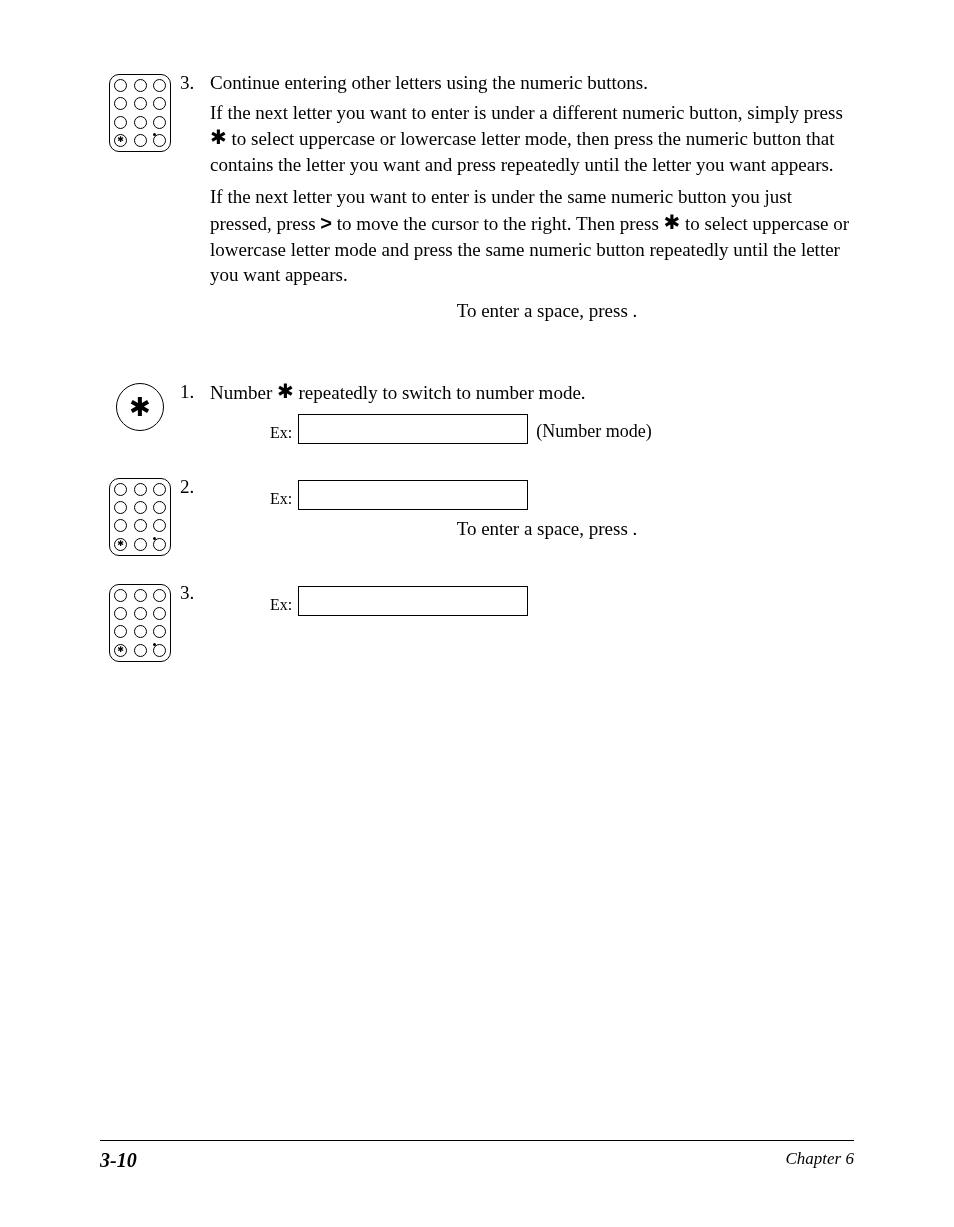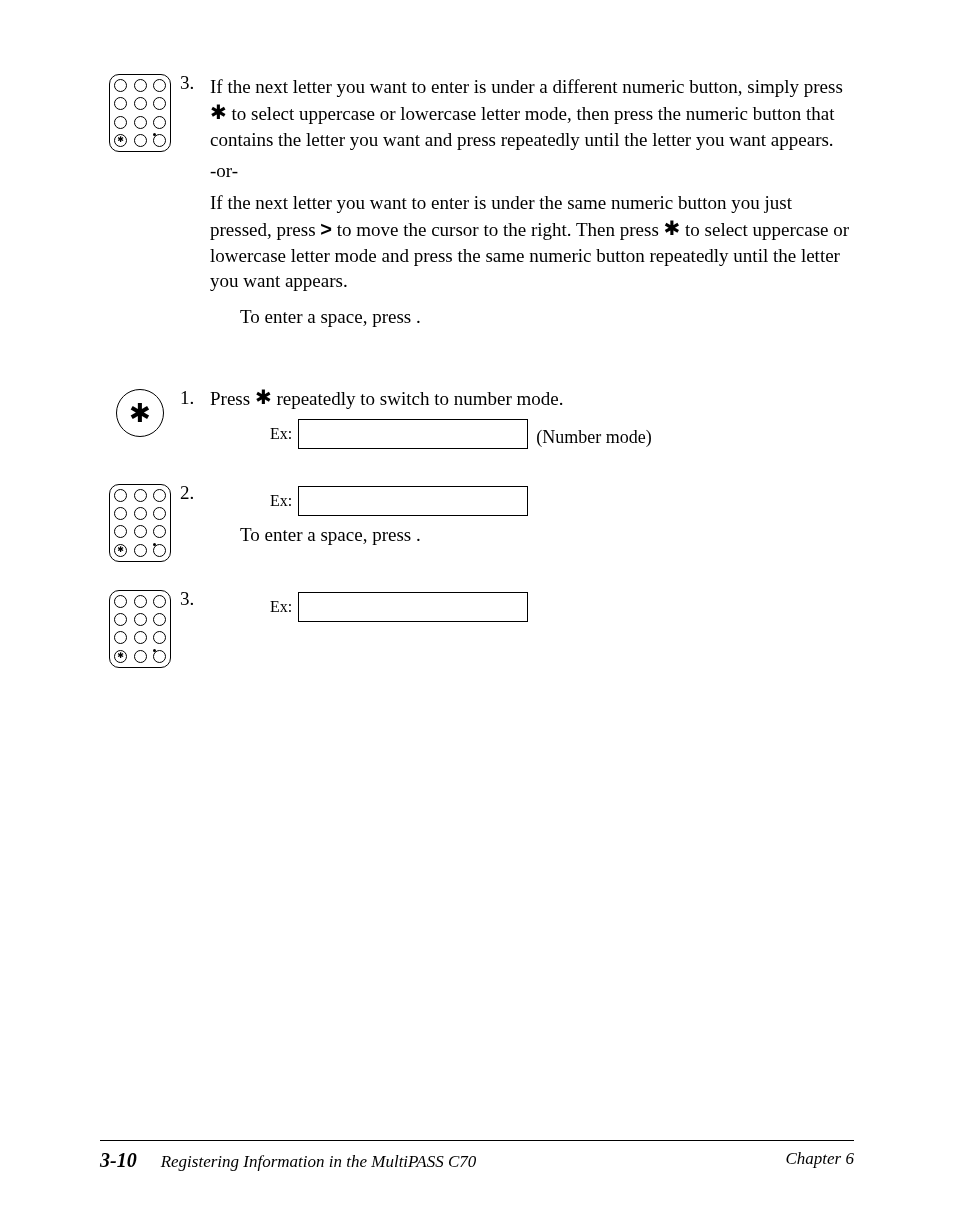--- a/index.html
+++ b/index.html
@@ -39,20 +39,21 @@
     font-size: 19px;
     line-height: 1.35;
   }
   .text-col {
     flex: 1;
     font-size: 19px;
     line-height: 1.35;
   }
   .indent {
     padding-left: 30px;
+    text-align: center;
   }
   .keypad {
     width: 62px;
     height: 78px;
     border: 1.5px solid #000;
     border-radius: 10px;
     padding: 4px 4px;
     box-sizing: border-box;
     display: flex;
     flex-direction: column;
@@ -104,21 +105,21 @@
     transform: translateY(-1px);
   }
   .gt-glyph {
     font-family: Arial, sans-serif;
     font-size: 20px;
     font-weight: bold;
     display: inline-block;
   }
   .ex-row {
     display: flex;
-    align-items: center;
+    align-items: flex-end;
     margin: 6px 0 6px 60px;
   }
   .ex-label {
     font-size: 16px;
     margin-right: 6px;
   }
   .ex-box {
     border: 1px solid #000;
     width: 230px;
     height: 30px;
@@ -183,24 +184,24 @@
             <div class="kp-circle">✱</div>
             <div class="kp-circle"></div>
             <div class="kp-circle kp-pound"></div>
           </div>
       </div>
     </div>
     <div class="body-col">
       <div style="display:flex;">
         <div class="num-col">3.</div>
         <div class="text-col">
+          <div>Continue entering other letters using the numeric buttons.</div>
           <div style="margin-top:4px;">
             <span>If the next letter you want to enter is under a different numeric button, simply press </span><span class="star-glyph">✱</span><span> to select uppercase or lowercase letter mode, then press the numeric button that contains the letter you want and press repeatedly until the letter you want appears.</span>
           </div>
-          <div style="margin-top:6px;">-or-</div>
           <div style="margin-top:6px;">
             <span>If the next letter you want to enter is under the same numeric button you just pressed, press </span><span class="gt-glyph">&gt;</span><span> to move the cursor to the right. Then press </span><span class="star-glyph">✱</span><span> to select uppercase or lowercase letter mode and press the same numeric button repeatedly until the letter you want appears.</span>
           </div>
           <div style="margin-top:10px;" class="indent">To enter a space, press         .</div>
         </div>
       </div>
     </div>
   </div>
 
   <div class="section-gap"></div>
@@ -208,21 +209,21 @@
   <div class="row">
     <div class="icon-col">
       <div class="star-circle">
         <span>✱</span>
       </div>
     </div>
     <div class="body-col">
       <div style="display:flex;">
         <div class="num-col">1.</div>
         <div class="text-col">
-          <span>Press </span><span class="star-glyph">✱</span><span> repeatedly to switch to number mode.</span>
+          <span>Number </span><span class="star-glyph">✱</span><span> repeatedly to switch to number mode.</span>
           <div class="ex-row">
             <span class="ex-label">Ex:</span>
             <div class="ex-box"></div>
             <span class="ex-note">(Number mode)</span>
           </div>
         </div>
       </div>
     </div>
   </div>
 
@@ -303,18 +304,17 @@
             <div class="ex-box"></div>
           </div>
         </div>
       </div>
     </div>
   </div>
 
   <div class="footer">
     <div class="footer-left">
       <span class="pagenum">3-10</span>
-      <span>Registering Information in the MultiPASS C70</span>
     </div>
     <div>Chapter 6</div>
   </div>
 
 </div>
 
 </body></html>

